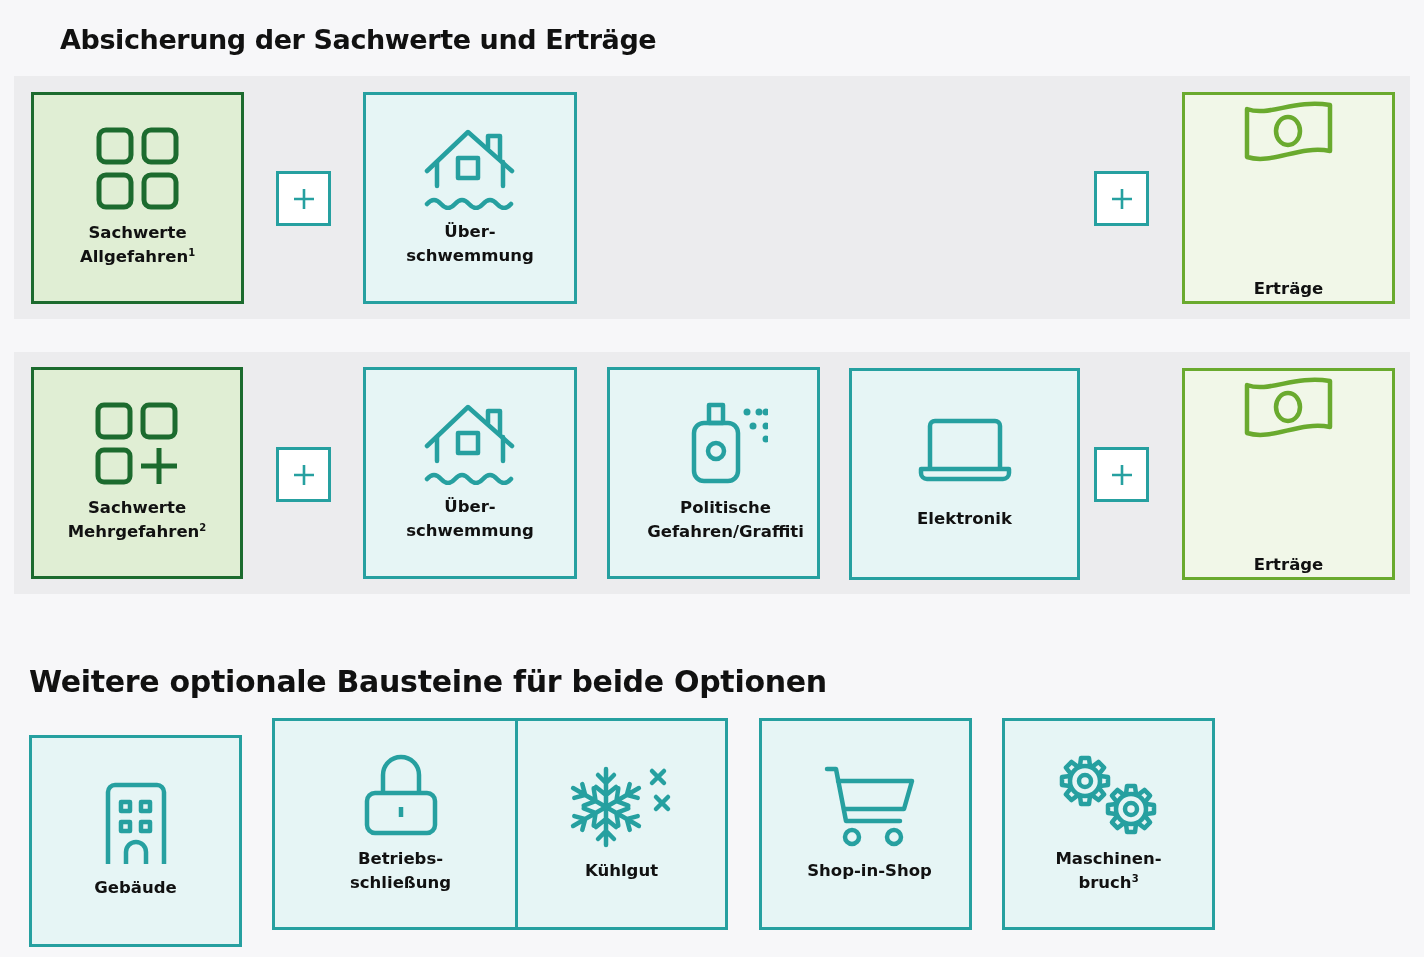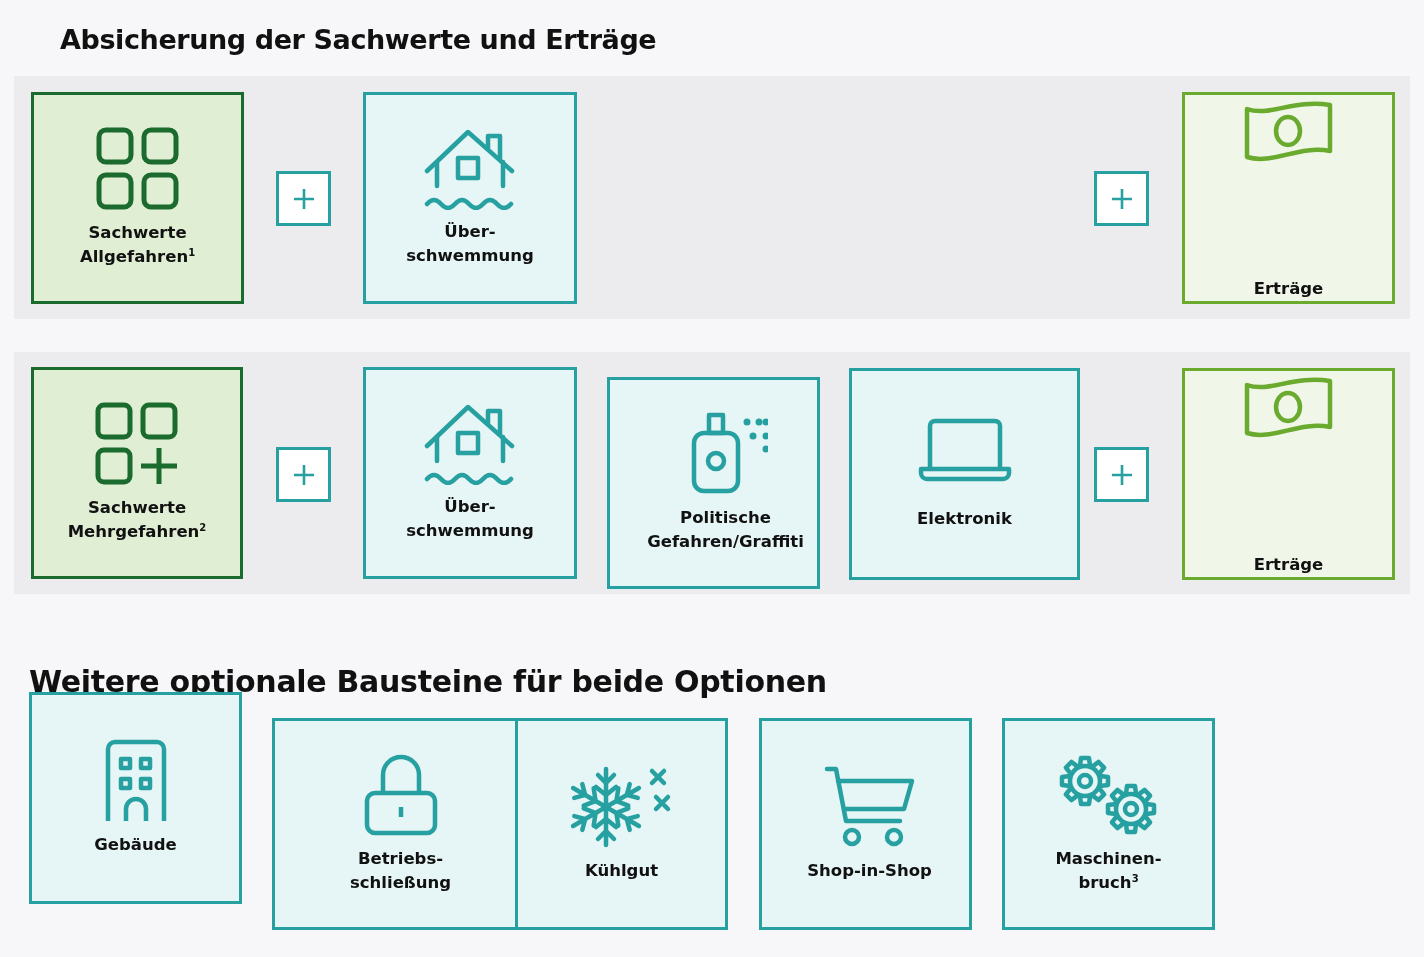--- a/index.html
+++ b/index.html
@@ -104,21 +104,21 @@
       <path d="M64 20 V8 H76 V31"></path>
     <path d="M13 34 V58"></path>
       <path d="M79 34 V58"></path>
     <rect x="34" y="30" width="20" height="20"></rect>
     <path d="M3 76 q7-8 14 0 q7 8 14 0 q7-8 14 0 q7 8 14 0 q7-8 14 0 q7 8 14 0"></path>
   </svg>
   <div class="lbl">Über-
 schwemmung</div>
 </div>
 
-<div class="card teal" style="left:607px; top:377px; width:213px; height:212px;padding-left:24px;">
+<div class="card teal" style="left:607px; top:367px; width:213px; height:212px;padding-left:24px;">
   <svg width="84" height="84" viewBox="0 0 84 84" fill="none" stroke="#26a0a0" stroke-width="4.5" stroke-linejoin="round">
     <rect x="25" y="3" width="14" height="18"></rect>
     <rect x="10" y="21" width="44" height="58" rx="10"></rect>
     <circle cx="32" cy="49" r="8"></circle>
     <g fill="#26a0a0" stroke="none">
       <circle cx="63" cy="10" r="3.5"></circle>
         <circle cx="75" cy="10" r="3.5"></circle>
         <circle cx="84" cy="10" r="3.5" transform="translate(-2 0)"></circle>
       <circle cx="69" cy="24" r="3.5"></circle>
         <circle cx="82" cy="24" r="3.5"></circle>
@@ -146,21 +146,21 @@
 <div class="card lime" style="left:1182px; top:368px; width:213px; height:212px;">
   <svg width="90" height="70" viewBox="0 0 90 70" fill="none" stroke="#6aaa2e" stroke-width="4.5" stroke-linejoin="round">
     <path d="M3 14 C25 22 50 4 86 10 V56 C55 50 28 70 3 62 Z"></path>
     <ellipse cx="44" cy="36" rx="12" ry="14"></ellipse>
   </svg>
   <div class="lbl" style="margin-top:22px;">Erträge</div>
 </div>
 
 <div class="h2">Weitere optionale Bausteine für beide Optionen</div>
 
-<div class="card teal" style="left:29px; top:692px; width:213px; height:212px;">
+<div class="card teal" style="left:29px; top:735px; width:213px; height:212px;">
   <svg width="62" height="84" viewBox="0 0 62 84" fill="none" stroke="#26a0a0" stroke-width="4.5" stroke-linejoin="round">
     <path d="M3 82 V10 a7 7 0 0 1 7-7 H52 a7 7 0 0 1 7 7 V82"></path>
     <rect x="16" y="20" width="9" height="9"></rect>
       <rect x="36" y="20" width="9" height="9"></rect>
     <rect x="16" y="40" width="9" height="9"></rect>
       <rect x="36" y="40" width="9" height="9"></rect>
     <path d="M21 82 V70 a10 10 0 0 1 20 0 V82"></path>
   </svg>
   <div class="lbl">Gebäude</div>
 </div>

